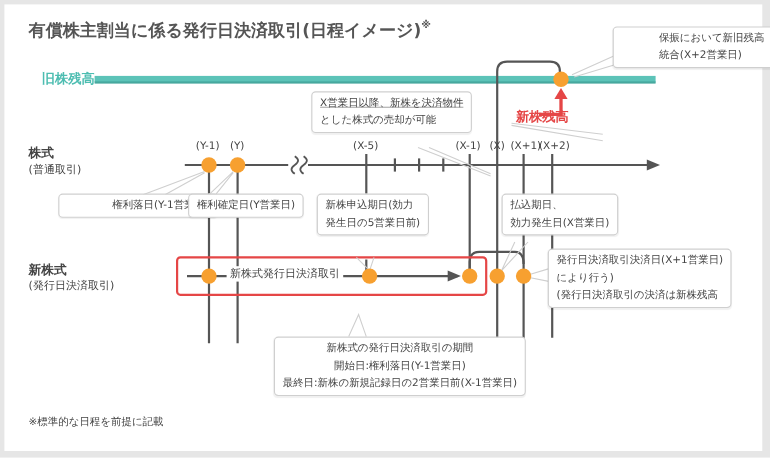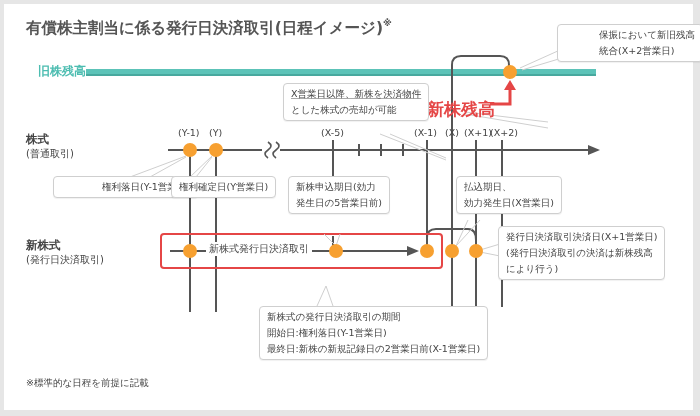--- a/index.html
+++ b/index.html
@@ -7,21 +7,21 @@
   .panel { position: absolute; left: 4px; top: 4px; width: 689px; height: 406px; background: #ffffff; }
   .root { position: relative; width: 632px; height: 416px; }
   .title { position: absolute; left: 26px; top: 18px; font-size: 15.5px; font-weight: bold; color: #555555; letter-spacing: 0px; white-space: nowrap; }
   .title .mark { font-size: 9px; vertical-align: top; }
   .label { position: absolute; color: #444; white-space: nowrap; }
   .row-title { font-size: 11.5px; font-weight: bold; color: #444; }
   .row-sub { font-size: 10px; color: #444; }
   .teal-label { position: absolute; left: 26px; top: 63px; font-size: 12px; color: #4dbdb1; font-weight: bold; margin-left: 12px; }
   .tick { position: absolute; font-size: 9.5px; color: #444; white-space: nowrap; }
   .callout { position: absolute; background: #fff; border: 1px solid #cfcfcf; border-radius: 4px; font-size: 9.5px; color: #444; line-height: 16px; padding: 2px 7px; white-space: nowrap; box-shadow: 0 1px 1px rgba(0,0,0,0.06); }
-  .red-text { position: absolute; left: 427px; top: 98px; font-size: 17px; font-weight: bold; color: #e54646; }
+  .red-text { position: absolute; left: 469px; top: 98px; font-size: 12px; font-weight: bold; color: #e54646; }
   .footnote { position: absolute; left: 26px; top: 377px; font-size: 9.5px; color: #444; }
   svg { position: absolute; left: 0; top: 0; }
   .u { text-decoration: underline; text-decoration-color: #aaa; }
   .inline-label { position: absolute; left: 206px; top: 242px; font-size: 10px; color: #444; background: #fff; padding: 0 3px; white-space: nowrap; }
 </style>
 </head>
 <body>
 
 <div class="root">
   <div class="panel"></div>
@@ -129,25 +129,25 @@
     <div>発生日の5営業日前)</div>
   </div>
 
   <div class="callout" style="left:456px;top:176px;">
     <div>払込期日、</div>
     <div>効力発生日(X営業日)</div>
   </div>
 
   <div class="callout" style="left:498px;top:226px;">
     <div>発行日決済取引決済日(X+1営業日)</div>
+    <div>により行う)</div>
     <div>(発行日決済取引の決済は新株残高</div>
-    <div>により行う)</div>
   </div>
 
-  <div class="callout" style="left:259px;top:306px;">
+  <div class="callout" style="left:249px;top:306px;text-align:center;">
     <div>新株式の発行日決済取引の期間</div>
     <div>開始日:権利落日(Y-1営業日)</div>
     <div>最終日:新株の新規記録日の2営業日前(X-1営業日)</div>
   </div>
 
   <div class="inline-label">新株式発行日決済取引</div>
 
   <div class="footnote">※標準的な日程を前提に記載</div>
 </div>
 

